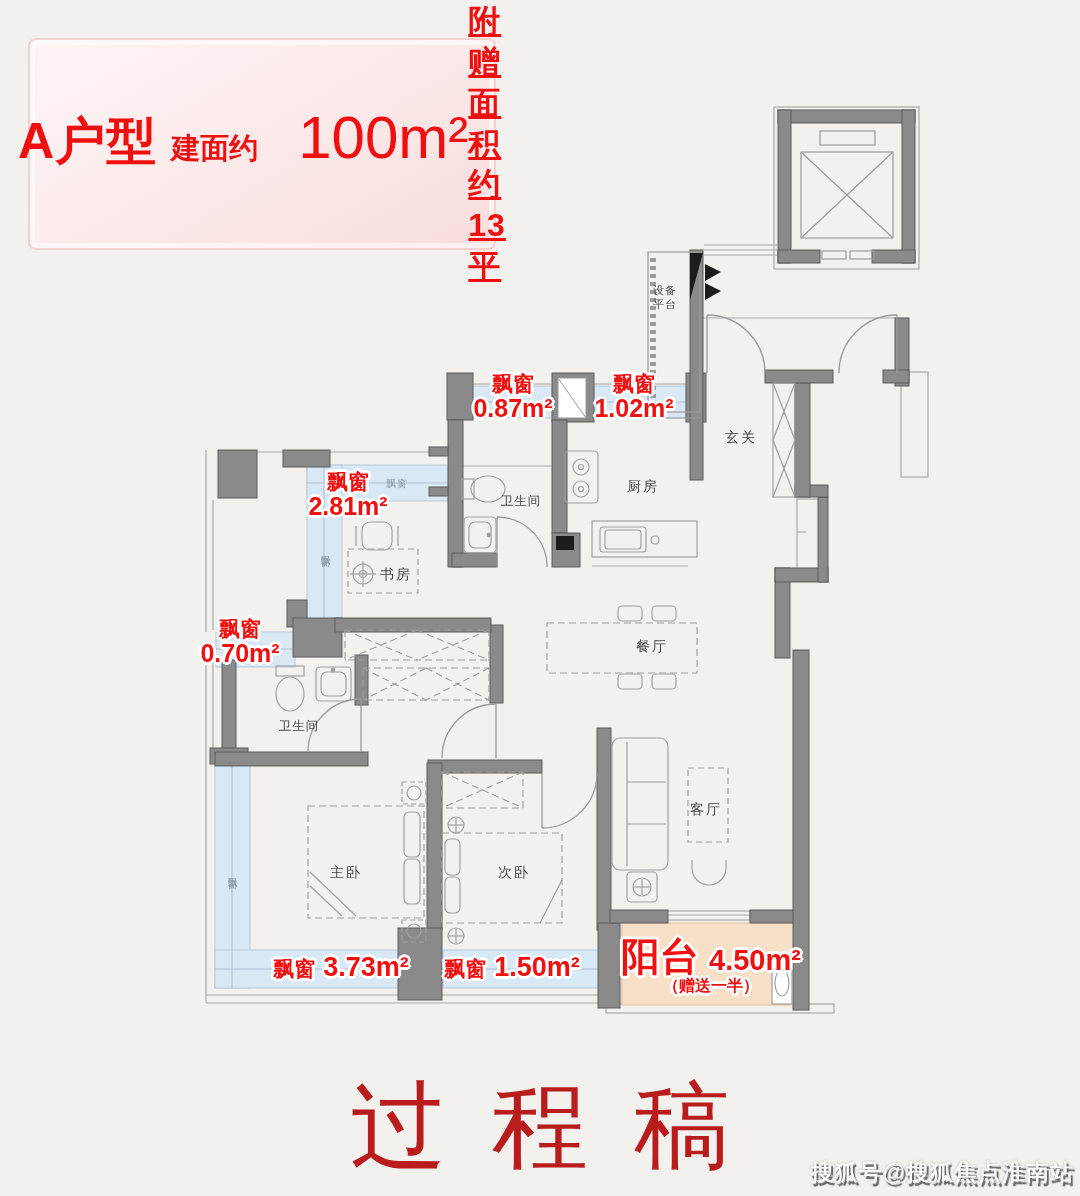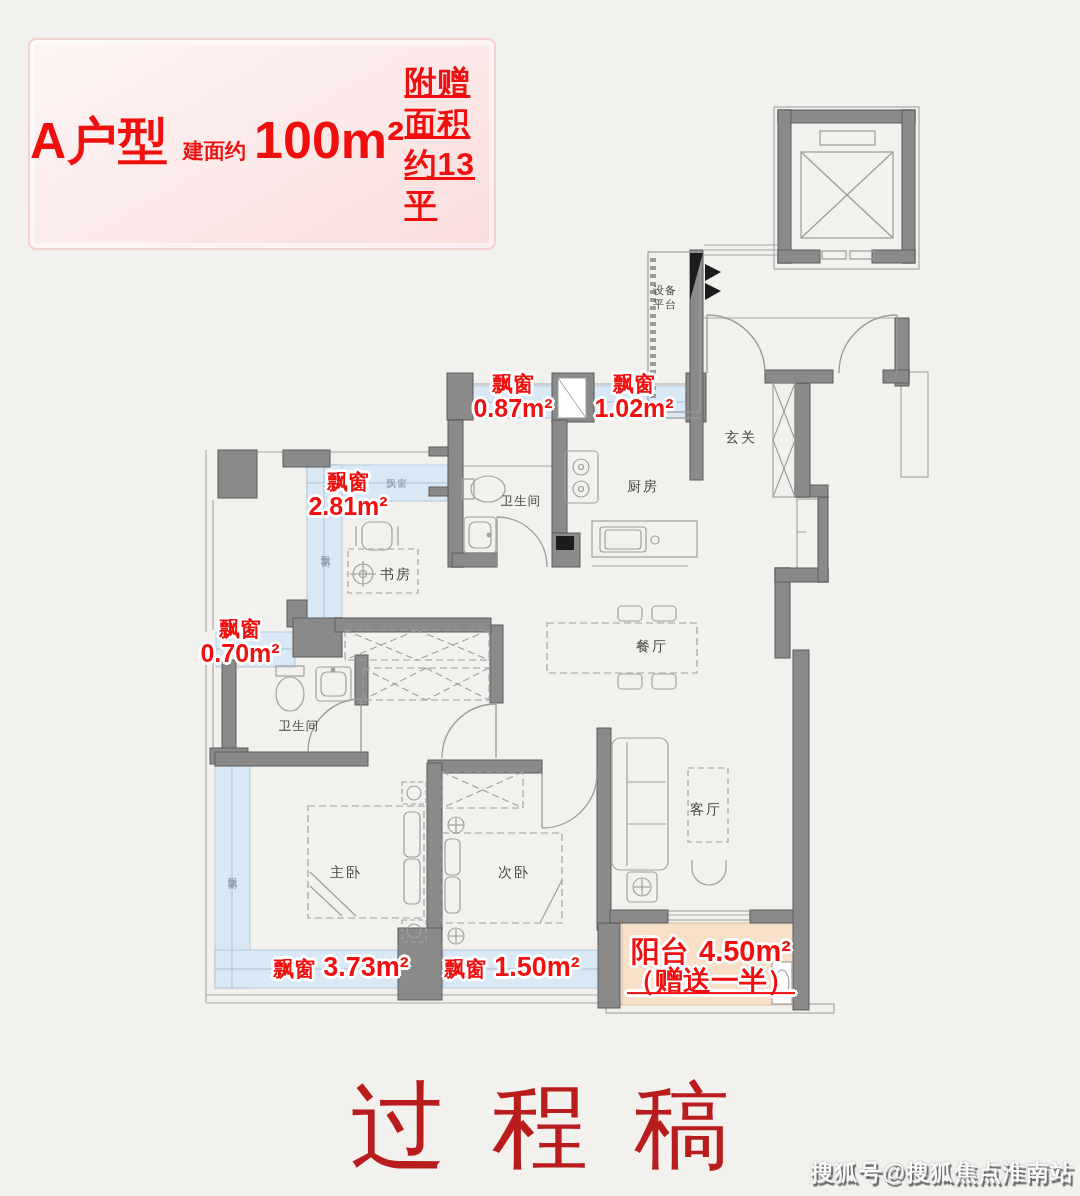--- a/index.html
+++ b/index.html
@@ -15,44 +15,44 @@
   .header-box{
     left:28px;top:38px;width:464px;height:208px;
     background:linear-gradient(150deg,#fdf4f4 0%,#fcebeb 45%,#fadddd 100%);
     border:2px solid #f7cfcf;border-radius:8px;
     box-shadow:inset 0 0 0 5px rgba(255,255,255,.55);
     display:flex;align-items:center;justify-content:center;
     gap:0;color:#ef0f0f;
   }
   .hl1{display:flex;align-items:baseline;white-space:nowrap;}
   .hl1 .t1{font-size:50px;font-weight:800;letter-spacing:1px;}
-  .hl1 .t2{font-size:21px;font-weight:700;margin:0 8px 16px 14px;}
-  .hl1 .t3{font-size:52px;font-weight:700;}
+  .hl1 .t2{font-size:29px;font-weight:700;margin:0 8px 16px 14px;}
+  .hl1 .t3{font-size:60px;font-weight:400;margin-left:32px;}
   .hl2,.hl3{font-size:32px;font-weight:700;letter-spacing:1px;line-height:1.28;text-decoration:underline;}
 
   
   .lab{transform:translate(-50%,-50%);white-space:nowrap;color:#454545;
        font-size:14px;letter-spacing:2px;text-align:center;line-height:1.25;}
   .lab.small{font-size:12.5px;letter-spacing:1px;}
   .lab.tiny{font-size:11px;letter-spacing:1px;}
   .winmark{transform:translate(-50%,-50%);color:#8b99a8;font-size:10px;letter-spacing:1px;white-space:nowrap;}
   .winmark.vert{writing-mode:vertical-rl;}
 
   
   .redlab{transform:translate(-50%,-50%);text-align:center;color:#f01010;font-weight:800;
     white-space:nowrap;line-height:1.05;
     text-shadow:-2px -2px 0 #fff,2px -2px 0 #fff,-2px 2px 0 #fff,2px 2px 0 #fff,
                 -3px 0 0 #fff,3px 0 0 #fff,0 -3px 0 #fff,0 3px 0 #fff;}
   .redlab .l1{font-size:21px;}
   .redlab .l2{font-size:25px;}
   .inline1{font-size:21px;}
   .inline2{font-size:27px;margin-left:8px;text-align:center;}
-  .balc1{font-size:29px;}
+  .balc1{font-size:39px;}
   .balc2{font-size:29px;margin-left:10px;margin-top:16px;}
-  .balcnote{font-size:28px;text-decoration:underline;}
+  .balcnote{font-size:16px;}
 
   
   .watermark{left:540px;top:1128px;transform:translate(-50%,-50%);
     font-family:"DejaVu Serif","Liberation Serif",serif;
     font-size:96px;color:#b91c1c;letter-spacing:46px;white-space:nowrap;padding-left:46px;}
   .credit{right:6px;bottom:8px;font-size:23px;font-weight:800;color:#fafafa;
     text-shadow:2px 3px 1px rgba(95,95,95,.95),0 0 2px rgba(120,120,120,.6);
     letter-spacing:1px;}
 </style>
 </head>

